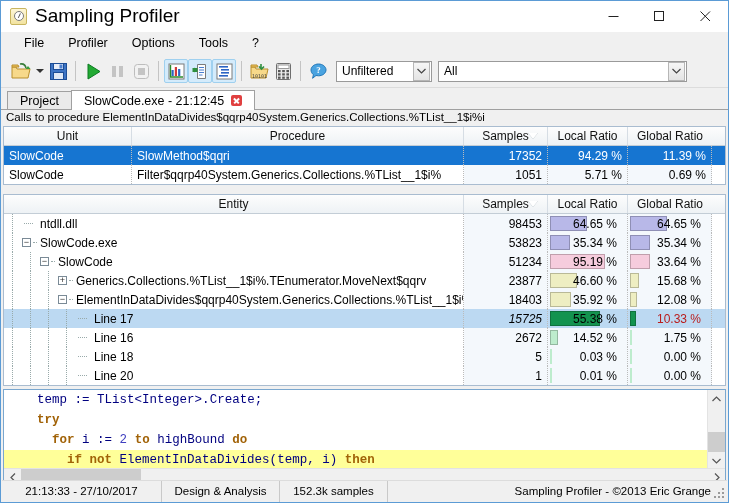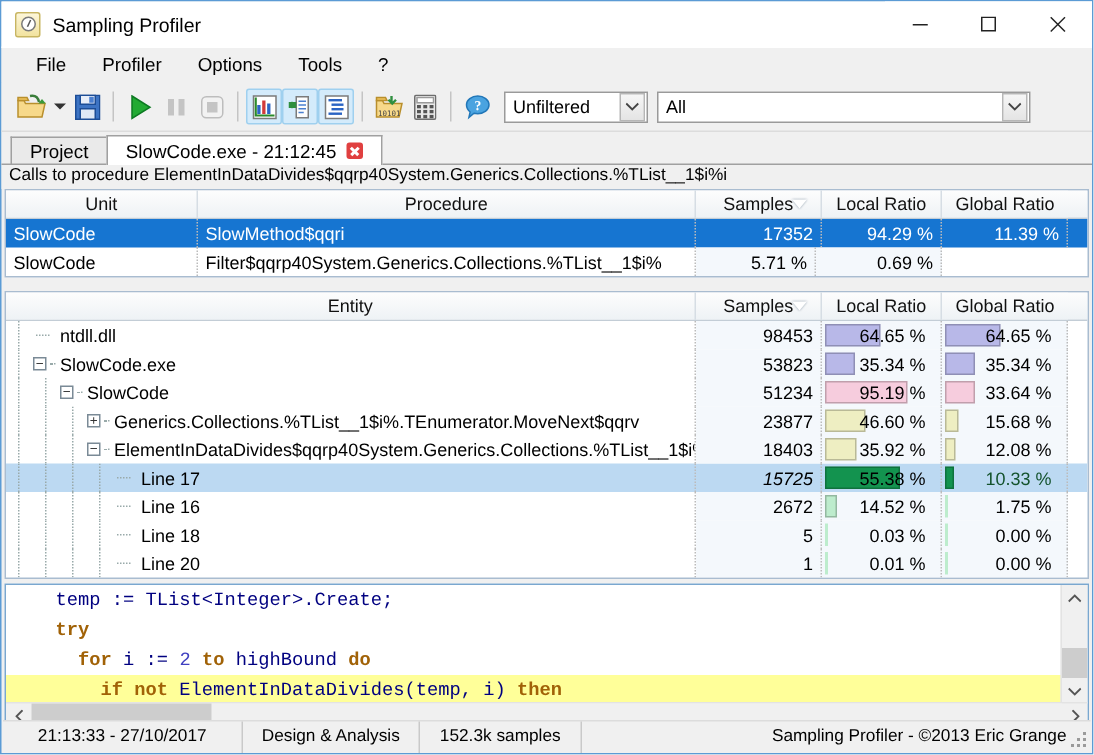--- a/index.html
+++ b/index.html
@@ -28,21 +28,21 @@
     box-sizing:border-box;flex:none;
   }
   .app-icon .dial{
     width:10px;height:10px;border:1.6px solid #7a7a7a;border-radius:50%;
     position:relative;box-sizing:border-box;background:#fff;
   }
   .app-icon .dial:after{
     content:"";position:absolute;left:3.5px;top:0.5px;width:1.4px;height:4.5px;
     background:#555;transform:rotate(25deg);transform-origin:bottom center;
   }
-  .title-text{font-size:13px;color:#000;}
+  .title-text{font-size:19px;color:#000;}
   .win-btns{position:absolute;right:0;top:0;height:30px;display:flex;}
   .win-btn{
     width:46px;height:30px;display:flex;align-items:center;justify-content:center;
     background:#ffffff;
   }
   .gl{display:block;}
 
   
   .menubar{
     height:23px;background:#f0f0f0;display:flex;align-items:center;
@@ -406,20 +406,21 @@
         <div class="grow sel">
           <div class="gc txt dotted" style="width: 128px;">SlowCode</div>
           <div class="gc txt dotted" style="width: 332px;">SlowMethod$qqri</div>
           <div class="gc num dotted" style="width: 84px;">17352</div>
           <div class="gc num dotted" style="width: 80px;">94.29 %</div>
           <div class="gc num dotted" style="width: 84px;">11.39 %</div>
         </div>
         <div class="grow">
           <div class="gc txt dotted" style="width: 128px;">SlowCode</div>
           <div class="gc txt dotted" style="width: 332px;">Filter$qqrp40System.Generics.Collections.%TList__1$i%</div>
+          <div class="gc num dotted altshade" style="width: 84px;">1051</div>
           <div class="gc num dotted altshade" style="width: 80px;">5.71 %</div>
           <div class="gc num dotted altshade" style="width: 84px;">0.69 %</div>
         </div>
       </div>
   </div>
 
   <div class="grid" id="entity-grid" style="margin-top:9px;">
     <div class="ghead">
       <div class="gh" style="width:460px">Entity</div>
       <div class="gh" style="width:84px">
@@ -580,21 +581,21 @@
               <span style="padding-left: 3px; white-space: nowrap;">Line 17</span>
             </div>
           </div>
           <div class="gc num dotted" style="width: 84px; font-style: italic;">15725</div>
           <div class="gc num dotted ratio-cell" style="width: 80px;">
             <div class="ratio-bar" style="width: 49.561px; background: rgb(19, 147, 79);"></div>
             <span class="ratio-txt" style="color: rgb(0, 0, 0);">55.38 %</span>
           </div>
           <div class="gc num dotted ratio-cell" style="width: 84px;">
             <div class="ratio-bar" style="width: 5.9914px; background: rgb(19, 147, 79);"></div>
-            <span class="ratio-txt" style="color: #14532d;">10.33 %</span>
+            <span class="ratio-txt" style="color: #b91c1c;">10.33 %</span>
           </div>
         </div>
         <div class="grow">
           <div class="gc txt dotted" style="width: 460px; padding-left: 0px;">
             <div style="display: flex; align-items: center; height: 100%;">
               <div style="width: 18px; height: 19px; flex: 0 0 auto; position: relative;">
                 <div style="position: absolute; left: 8px; top: 0px; bottom: 0px; border-left: 1px dotted rgb(153, 170, 170);"></div>
               </div>
               <div style="width: 18px; height: 19px; flex: 0 0 auto; position: relative;">
                 <div style="position: absolute; left: 8px; top: 0px; bottom: 0px; border-left: 1px dotted rgb(153, 170, 170);"></div>

